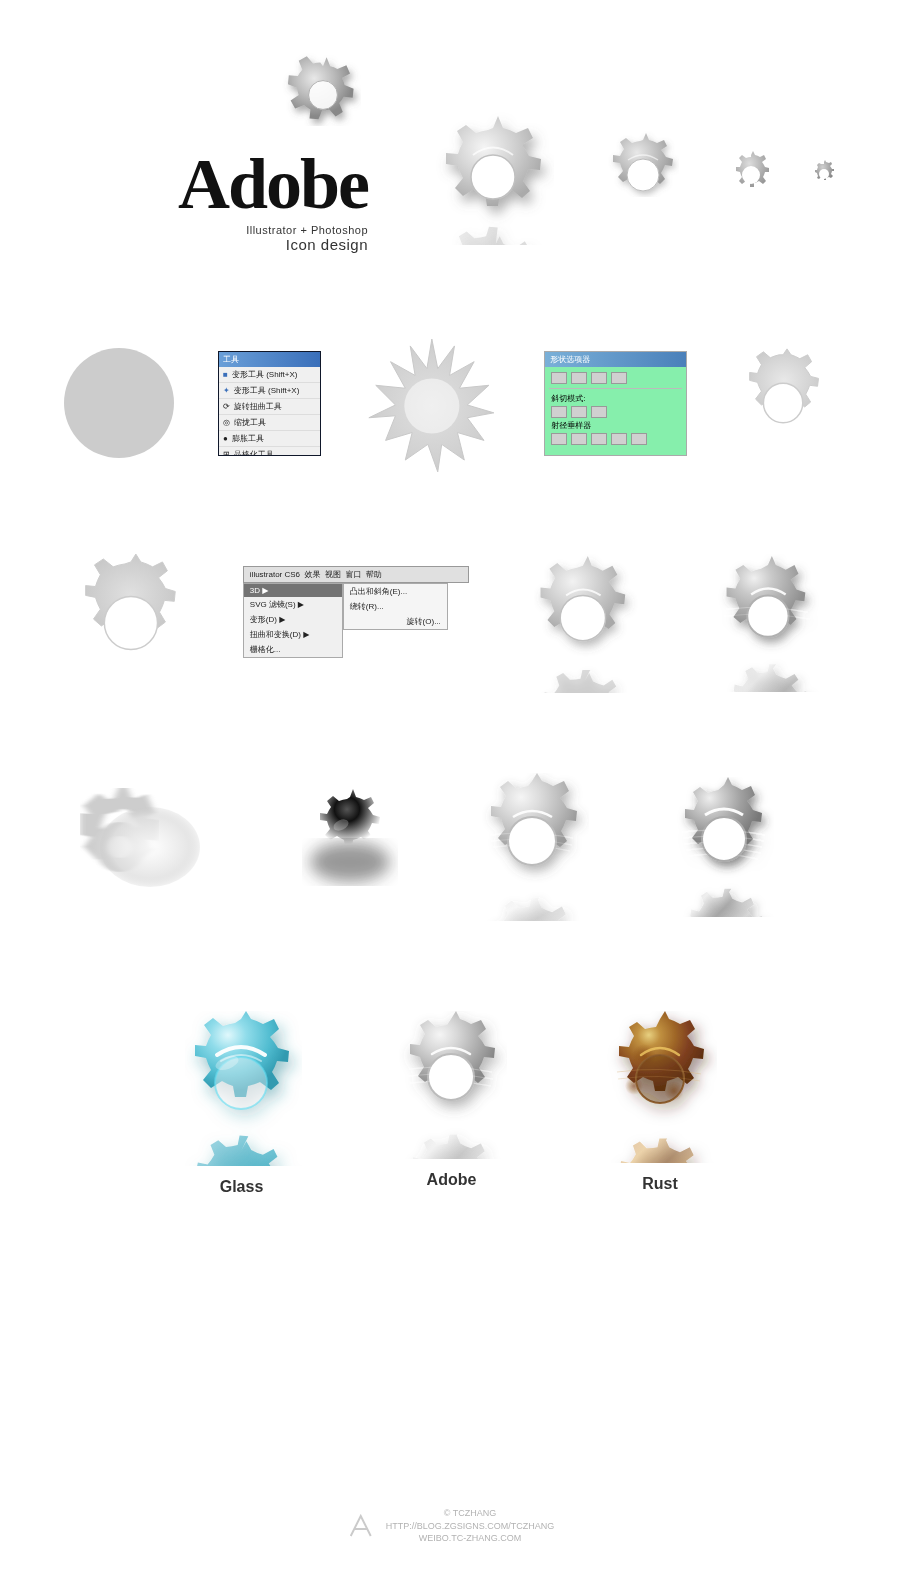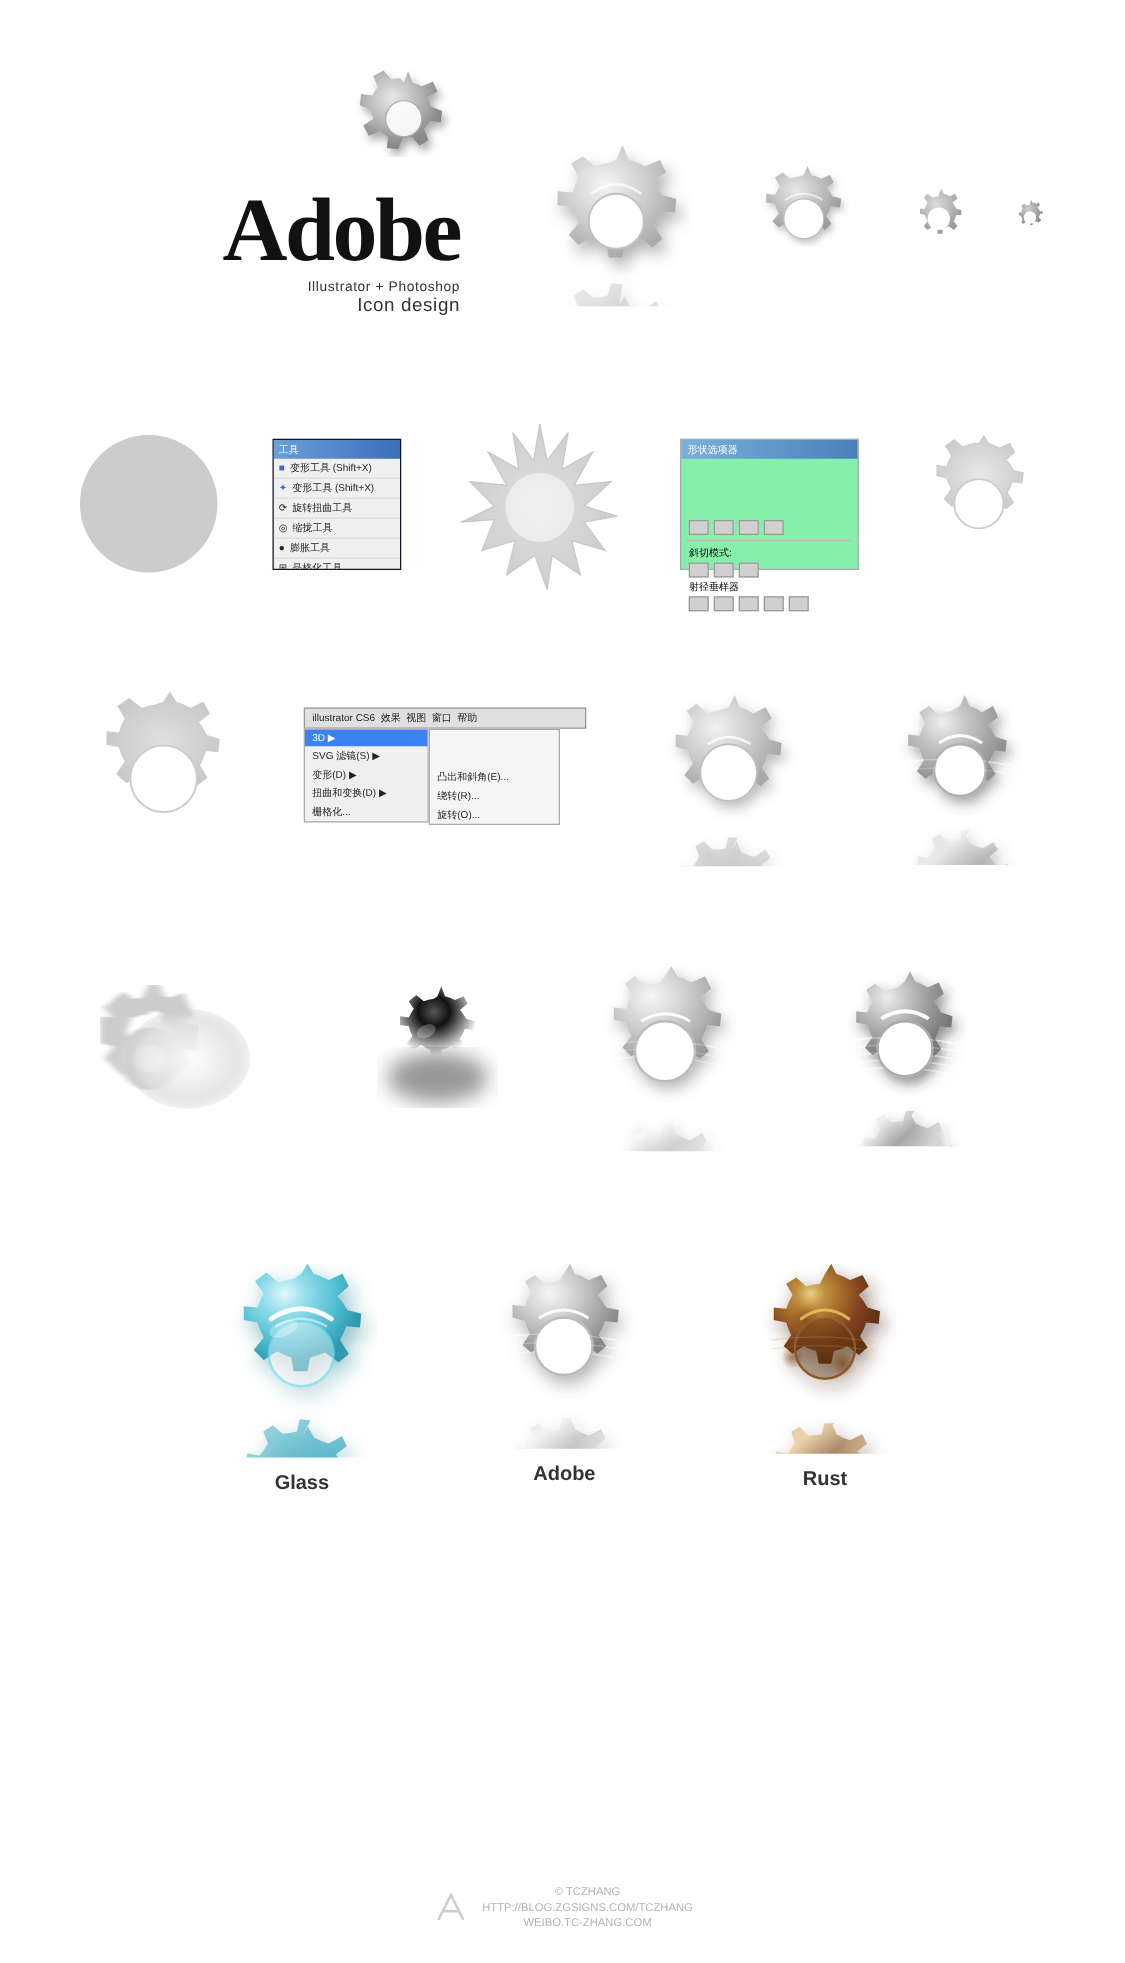--- a/index.html
+++ b/index.html
@@ -109,21 +109,20 @@
       position: relative;
     }
     .effects-title {
       background: linear-gradient(to right, #7ab0d8, #4a80ba);
       color: #fff;
       padding: 2px 5px;
       font-size: 8px;
     }
     .effects-body {
       padding: 4px;
-      margin-top: 44px;
     }
     .effects-row {
       display: flex;
       align-items: center;
       gap: 4px;
       padding: 1px 2px;
       font-size: 8px;
     }
     .btn-small {
       background: #d0d0d0;
@@ -406,30 +405,30 @@
       <circle cx="72" cy="70" r="27" fill="white"></circle>
       <circle cx="72" cy="70" r="27" fill="none" stroke="#ccc" stroke-width="1.5"></circle>
     </svg>
 
     <div class="menu-panel">
       <div class="menu-bar" style="font-size:8px; font-family:Arial; padding:2px 6px; border:1px solid #999;">
         illustrator CS6&nbsp;&nbsp;效果&nbsp;&nbsp;视图&nbsp;&nbsp;窗口&nbsp;&nbsp;帮助
       </div>
       <div style="position:relative; height:100px;">
         <div style="position:absolute; top:0; left:0; background:#f0f0f0; border:1px solid #aaa; width:100px; font-family:Arial; font-size:8px;">
-          <div style="padding:2px 6px; background:#3b82f6; color:#fff;">3D ▶</div>
+          <div style="padding:2px 6px; background:#737373; color:#fff;">3D ▶</div>
           <div style="padding:2px 6px; color:#222;">SVG 滤镜(S) ▶</div>
           <div style="padding:2px 6px; color:#222;">变形(D) ▶</div>
           <div style="padding:2px 6px; color:#222;">扭曲和变换(D) ▶</div>
           <div style="padding:2px 6px; color:#222;">栅格化...</div>
         </div>
         <div style="position:absolute; top:0; left:100px; background:#f5f5f5; border:1px solid #aaa; width:105px; font-family:Arial; font-size:8px;">
-          <div style="padding:2px 6px; color:#222;margin-top:30px;">凸出和斜角(E)...</div>
+          <div style="padding:2px 6px; color:#222;">凸出和斜角(E)...</div>
           <div style="padding:2px 6px; color:#222;">绕转(R)...</div>
-          <div style="padding:2px 6px; color:#222;">旋转(O)...</div>
+          <div style="padding:2px 6px; color:#222;text-align:right;">旋转(O)...</div>
         </div>
       </div>
     </div>
 
     <svg width="150" height="140" viewBox="0 0 150 140">
       <defs>
         <linearGradient id="g3d1a" x1="0%" y1="0%" x2="100%" y2="100%">
           <stop offset="0%" stop-color="#d8d8d8"></stop>
           <stop offset="30%" stop-color="#f0f0f0"></stop>
           <stop offset="60%" stop-color="#b0b0b0"></stop>

